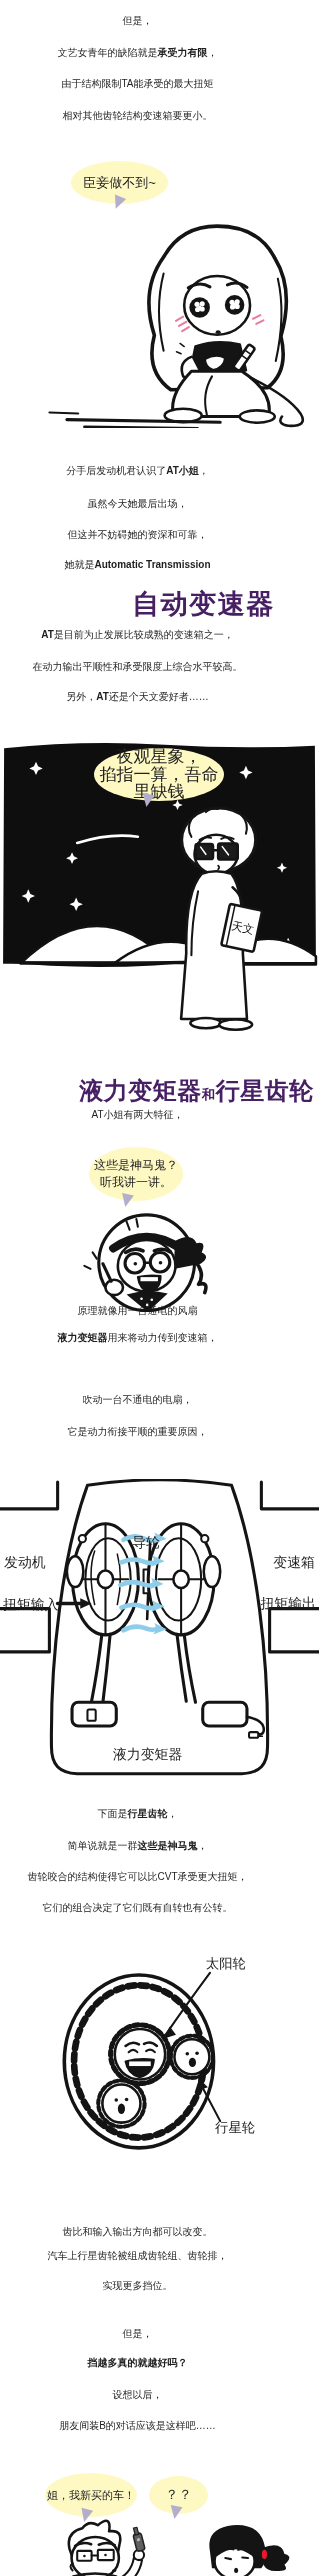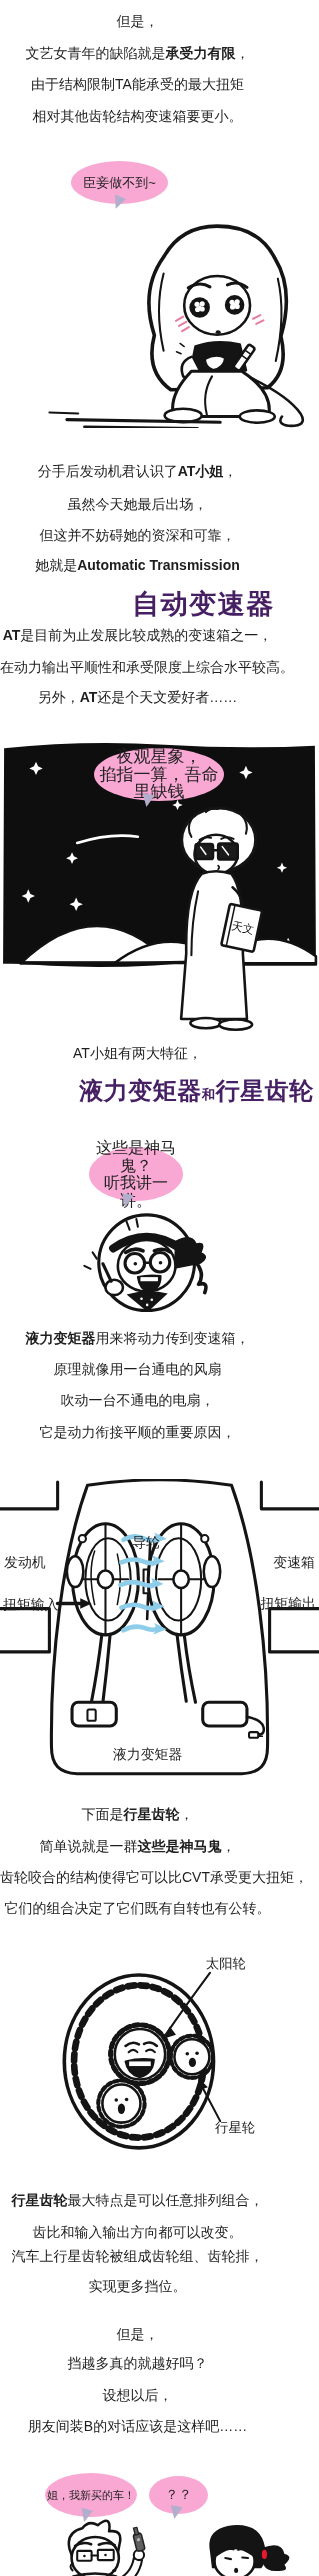--- a/index.html
+++ b/index.html
@@ -1,22 +1,22 @@
 <!DOCTYPE html>
 <html style="font-size:8.2px"><head>
 <meta charset="utf-8">
 <style>
   html,body{margin:0;padding:0;background:#e8e8e8;}
   #page{position:relative;width:319px;height:3286px;background:#ffffff;margin:0 auto;overflow:hidden;
         font-family:"Liberation Sans","DejaVu Sans",sans-serif;color:#1e1e1e;}
-  .tline{position:absolute;left:0;width:275px;text-align:center;font-size:14px;line-height:16.5px;
+  .tline{position:absolute;left:0;width:275px;text-align:center;font-size:10px;line-height:16.5px;
          white-space:nowrap;color:#1e1e1e;}
   .tline b{font-weight:700;}
   .big-title{position:absolute;left:0;width:319px;text-align:center;font-weight:800;color:#472064;padding-left:44px;}
-  .bubble{position:absolute;background:#f9a8d4;border-radius:50%;display:flex;flex-direction:column;
+  .bubble{position:absolute;background:#fef9c3;border-radius:50%;display:flex;flex-direction:column;
           align-items:center;justify-content:center;text-align:center;color:#222;}
   .bubble .tail{position:absolute;width:0;height:0;border:6.7px solid transparent;
                 border-top:13.4px solid #b3aecb;}
   svg{position:absolute;left:0;}
   svg text{font-family:"Liberation Sans","DejaVu Sans",sans-serif;}
 </style>
 </head>
 <body>
 
 <div id="page">
@@ -147,24 +147,24 @@
       <ellipse cx="458" cy="559" rx="32" ry="10" fill="#ffffff" stroke-width="5"></ellipse>
     </g>
   </svg>
 
   <div class="bubble" style="left:94px;top:748px;width:130px;height:53px;font-size:17px;line-height:17.5px">
     <span>夜观星象，</span>
     <span>掐指一算，吾命里缺钱</span>
     <span class="tail" style="left:47px;bottom:-12px;transform:rotate(10deg)"></span>
   </div>
 
-  <div class="tline" style="top:1045px"><span>AT小姐有两大特征，</span></div>
+  <div class="tline" style="top:1107px"><span>AT小姐有两大特征，</span></div>
   <div class="big-title" style="top:1075px;font-size:24px;letter-spacing:0.5px"><b>液力变矩器</b><span style="font-size:13.4px">和</span><b>行星齿轮</b><span style="font-size:13.4px;color:#1e1e1e">，</span></div>
 
-  <div class="bubble" style="left:89px;top:1147px;width:94px;height:54px;font-size:16px;line-height:17.5px">
+  <div class="bubble" style="left:89px;top:1147px;width:94px;height:54px;font-size:12px;line-height:17.5px">
     <span>这些是神马鬼？</span>
     <span>听我讲一讲。</span>
     <span class="tail" style="left:31px;bottom:-12px;transform:rotate(12deg)"></span>
   </div>
 
   <svg style="top:1211px" width="319" height="106" viewBox="0 0 620 205">
     <g stroke="#141414" stroke-linecap="round" stroke-linejoin="round" fill="none">
       <circle cx="285" cy="100" r="93" fill="#ffffff" stroke-width="6"></circle>
       <path d="M340,58 Q372,40 382,62 Q402,58 392,80 Q410,88 390,102 L338,112 Z" fill="#141414" stroke="none"></path>
       <path d="M378,96 Q400,120 386,142 Q406,136 398,158" stroke-width="7"></path>
@@ -184,21 +184,21 @@
         <circle cx="295" cy="172" r="2.5" fill="#ffffff" stroke="none"></circle>
         <circle cx="286" cy="182" r="2.5" fill="#ffffff" stroke="none"></circle>
 
       <ellipse cx="222" cy="148" rx="17" ry="15" fill="#ffffff" stroke-width="5"></ellipse>
       <path d="M216,136 L200,102" stroke-width="6"></path>
       <path d="M188,92 l-8,-12 M176,112 l-12,-6" stroke-width="4"></path>
     </g>
   </svg>
 
   <div class="tline" style="top:1330px"><b>液力变矩器</b><span>用来将动力传到变速箱，</span></div>
-  <div class="tline" style="top:1361px"><span>原理就像用一台通电的风扇</span></div>
+  <div class="tline" style="top:1303px"><span>原理就像用一台通电的风扇</span></div>
   <div class="tline" style="top:1392px"><span>吹动一台不通电的电扇，</span></div>
   <div class="tline" style="top:1424px"><span>它是动力衔接平顺的重要原因，</span></div>
 
   <svg style="top:1479px" width="319" height="301" viewBox="0 0 620 585">
     <g stroke="#141414" stroke-linecap="round" stroke-linejoin="round" fill="none">
 
       <path d="M170,12 C120,150 98,350 100,520 C100,556 115,571 150,573 L470,573 C505,571 520,556 520,520 C522,350 500,150 450,12 C350,-2 270,-2 170,12 Z" stroke-width="6"></path>
 
       <path d="M0,58 L112,58 L112,6" stroke-width="6"></path>
       <path d="M0,252 L96,252 L96,336 L0,336" stroke-width="6"></path>
@@ -304,27 +304,26 @@
       <path d="M330,142 l-12,24 24,-8 Z" fill="#141414" stroke="none"></path>
       <path d="M428,326 L390,254" stroke-width="4"></path>
       <path d="M382,268 l4,-26 18,18 Z" fill="#141414" stroke="none"></path>
     </g>
     <g fill="#1e1e1e" font-size="26">
       <text x="400" y="28">太阳轮</text>
       <text x="418" y="348">行星轮</text>
     </g>
   </svg>
 
-  <div class="tline" style="top:2192px"><b>行星齿轮</b><span>最大特点是可以任意排列组合，</span></div>
   <div class="tline" style="top:2224px"><span>齿比和输入输出方向都可以改变。</span></div>
   <div class="tline" style="top:2248px"><span>汽车上行星齿轮被组成齿轮组、齿轮排，</span></div>
   <div class="tline" style="top:2278px"><span>实现更多挡位。</span></div>
 
   <div class="tline" style="top:2326px"><span>但是，</span></div>
-  <div class="tline" style="top:2355px;font-weight:400"><span>挡越多真的就越好吗？</span></div>
+  <div class="tline" style="top:2355px;font-weight:700"><span>挡越多真的就越好吗？</span></div>
   <div class="tline" style="top:2387px"><span>设想以后，</span></div>
   <div class="tline" style="top:2418px"><span>朋友间装B的对话应该是这样吧……</span></div>
 
   <div class="bubble" style="left:45px;top:2473px;width:92px;height:44px;font-size:11px">
     <span>姐，我新买的车！</span>
     <span class="tail" style="left:34px;bottom:-11.3px;transform:rotate(14deg)"></span>
   </div>
   <div class="bubble" style="left:149px;top:2476px;width:59px;height:38px;font-size:13.4px">
     <span>？？</span>
     <span class="tail" style="left:19.6px;bottom:-10.8px;transform:rotate(10deg)"></span>

